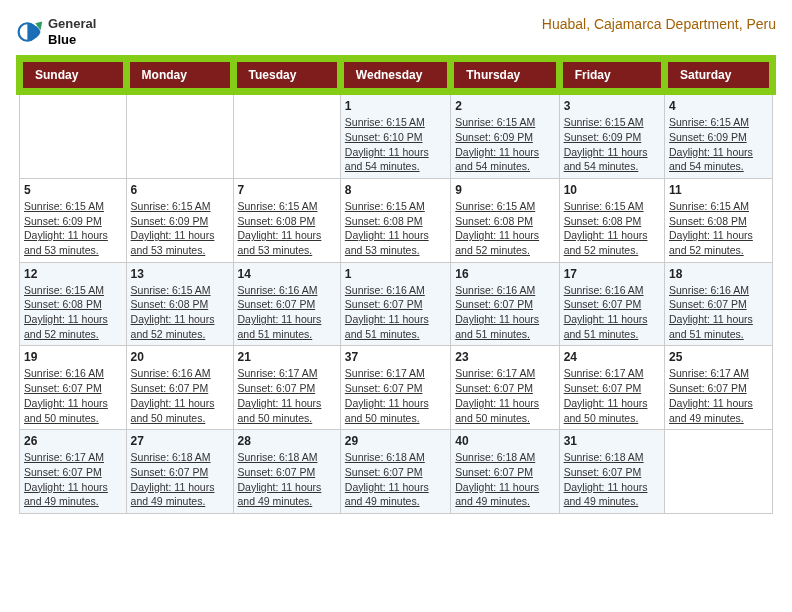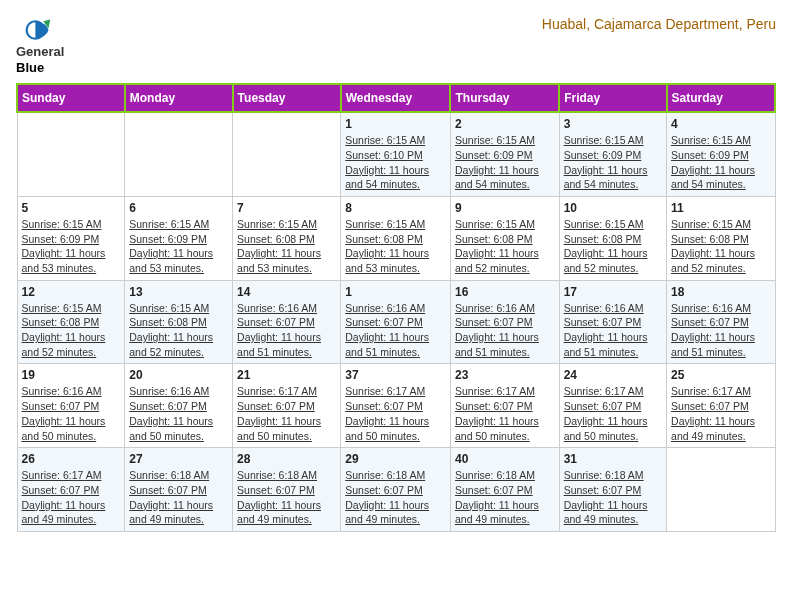--- a/index.html
+++ b/index.html
@@ -12,21 +12,20 @@
     }
     .header {
       display: flex;
       justify-content: space-between;
       align-items: flex-start;
       margin-bottom: 8px;
     }
     .logo {
       display: flex;
       align-items: center;
-      flex-direction: column;
     }
     .logo-text {
       display: flex;
       flex-direction: column;
       font-size: 13px;
       font-weight: bold;
       line-height: 1.2;
     }
     .logo-general { color: #333; }
     .logo-blue { color: #000000; }
@@ -47,27 +46,27 @@
       font-size: 14px;
       color: #a16207;
       margin-left: 40px;
     }
     table {
       width: 100%;
       border-collapse: collapse;
       font-size: 11px;
     }
     thead tr th {
-      background-color: #a21caf;
+      background-color: #7f1d1d;
       color: #fff;
-      padding: 6px 4px;
+      padding: 6px 12px;
       text-align: left;
       font-size: 12px;
       font-weight: bold;
-      border: 2px solid #84cc16;
+      border: 7px solid #84cc16;
     }
     tbody tr td {
       border: 1px solid #ccc;
       vertical-align: top;
       padding: 4px;
       height: 82px;
       width: 113px;
     }
     tbody tr:nth-child(odd) td {
       background-color: #f2f7fc;

